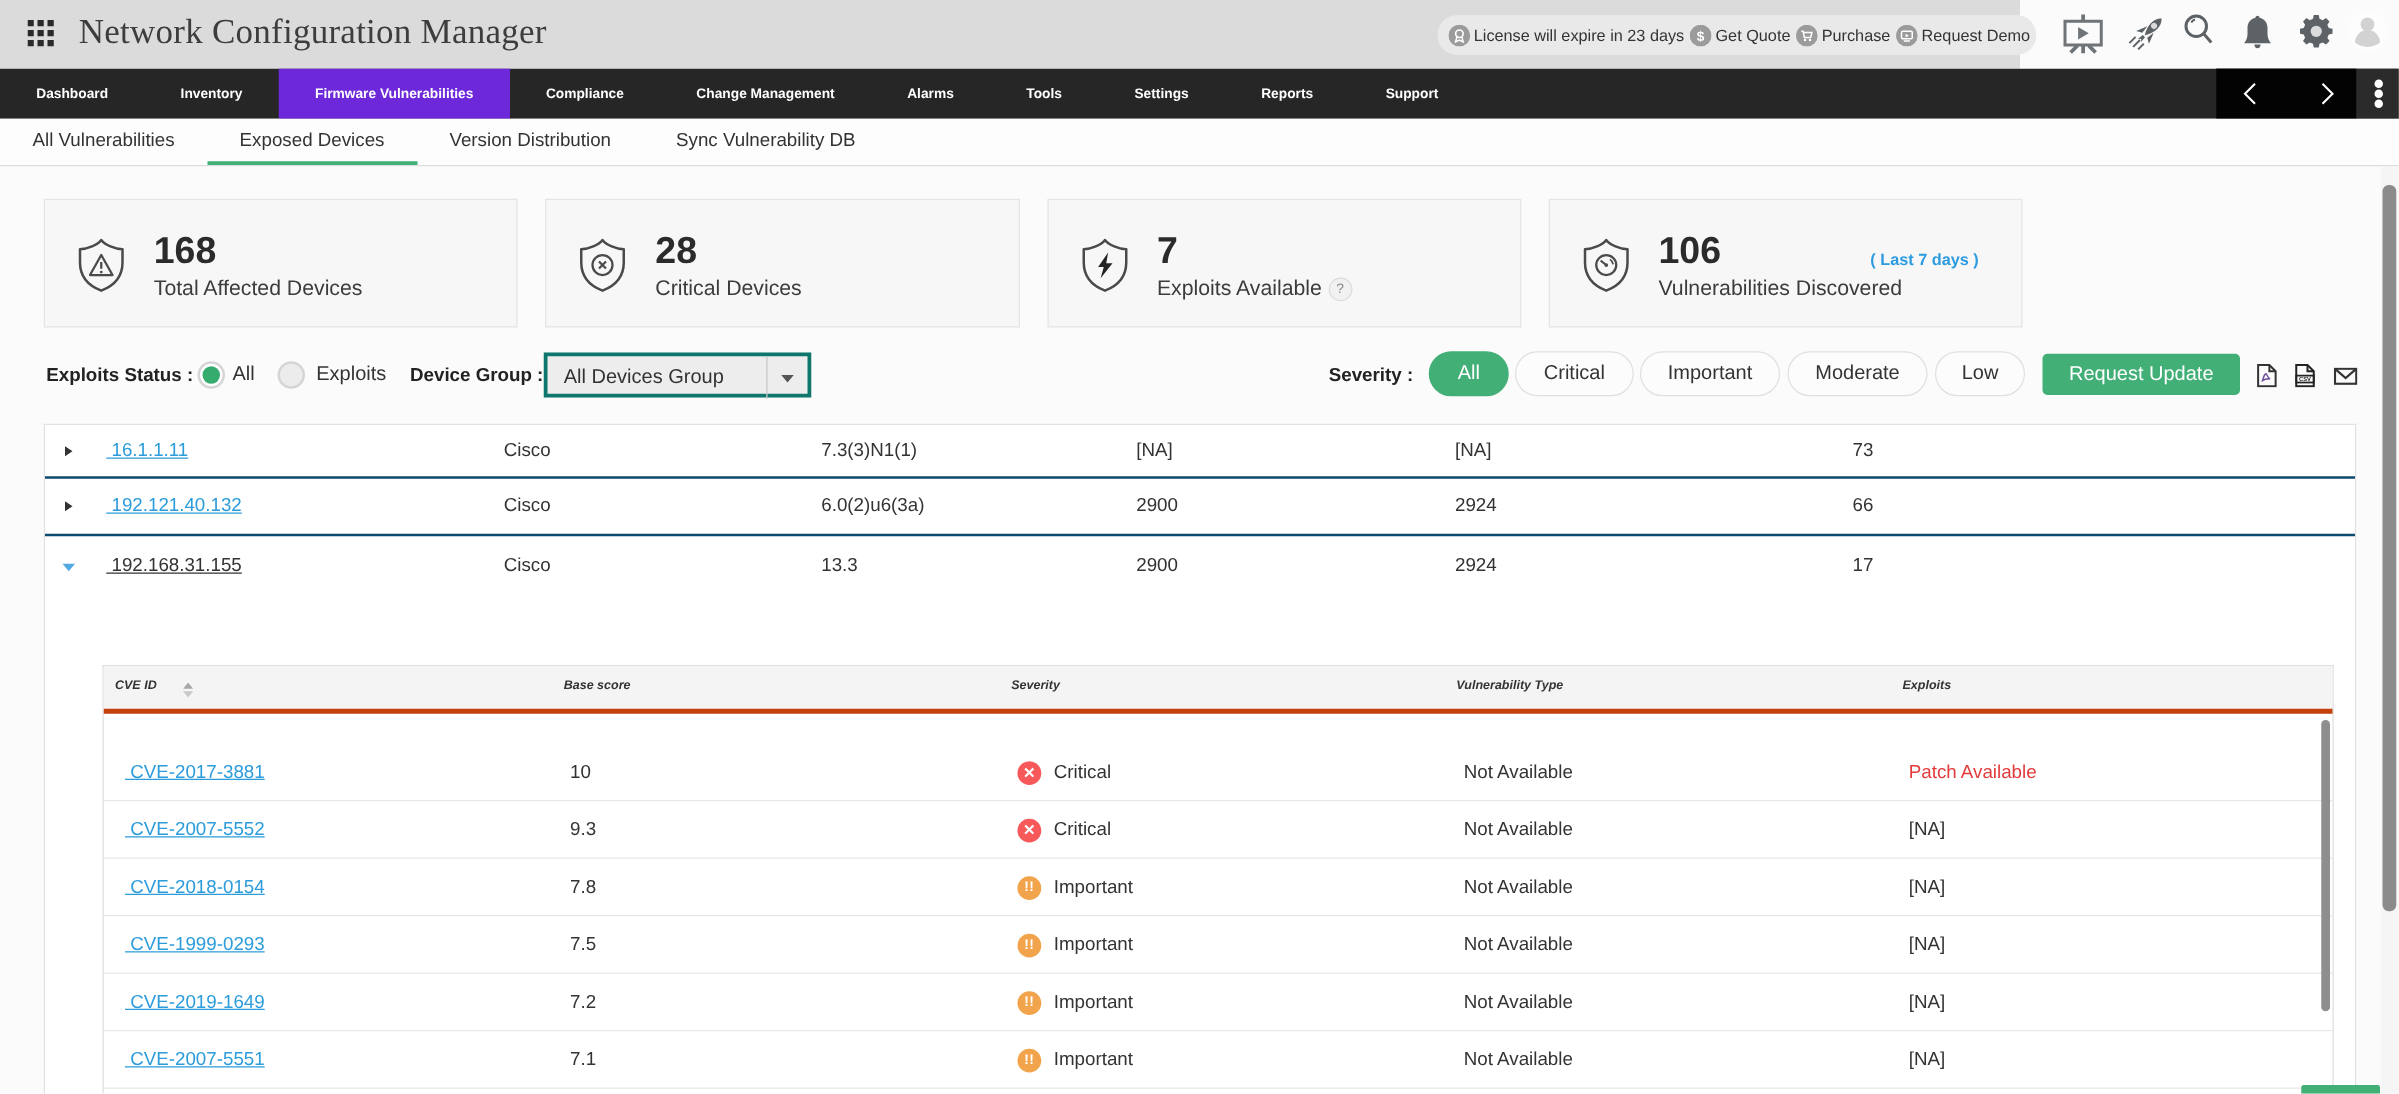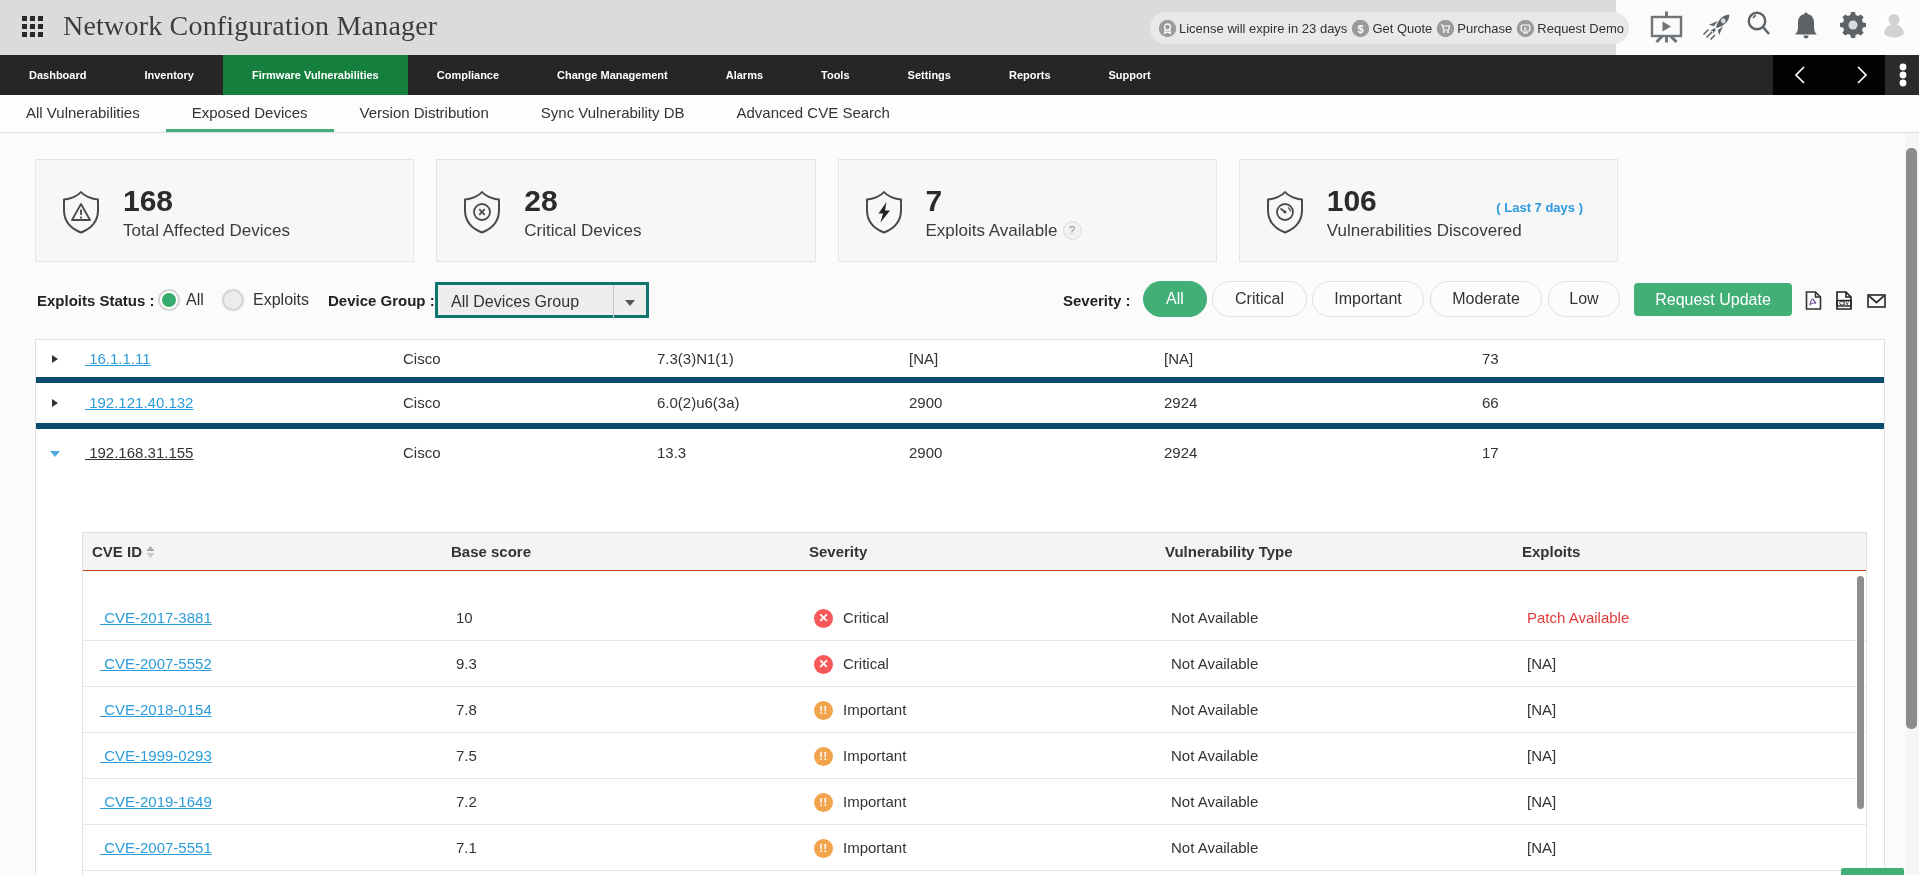--- a/index.html
+++ b/index.html
@@ -9,21 +9,21 @@
 .topbar { position:absolute; left:0; top:0; width:1616px; height:55px; background:#dbdbdb; }
 .gridicon { position:absolute; left:22px; top:16px; }
 .apptitle { position:absolute; left:63px; top:10px; font-family:"Liberation Serif", serif; font-size:28px; color:#3d3d3d; font-weight:normal; letter-spacing:0.2px; }
 .licpill { position:absolute; left:1150px; top:12px; width:479px; height:32px; border-radius:16px; background:#e9e9e9; display:flex; align-items:center; padding:0 0 0 9px; font-size:13px; color:#333; white-space:nowrap; overflow:hidden; }
 .licpill .ic { width:17px; height:17px; border-radius:50%; background:#9b9b9b; margin:0 3px 0 5px; position:relative; flex:0 0 auto; }
 .licpill .ic svg { position:absolute; left:0; top:0; }
 .topicons { position:absolute; top:0; left:0; }
 
 .nav { position:absolute; left:0; top:55px; width:1919px; height:40px; background:#262626; display:flex; }
 .nav a { color:#fff; font-size:11px; font-weight:bold; line-height:40px; padding:0 29px; white-space:nowrap; text-decoration:none; }
-.nav a.active { background:#15803d; }
+.nav a.active { background:#6d28d9; }
 .navright { position:absolute; right:0; top:55px; width:146px; height:40px; background:#2b2b2b; }
 .navblack { position:absolute; left:1773px; top:55px; width:112px; height:40px; background:#030303; }
 
 .subnav { position:absolute; left:0; top:95px; width:1919px; height:38px; background:#fdfdfd; border-bottom:1px solid #ddd; display:flex; }
 .subnav a { color:#333; font-size:15px; line-height:36px; padding:0 26px; text-decoration:none; }
 .subnav a.active { border-bottom:3px solid #42af77; }
 
 .cards { position:absolute; left:35px; top:159px; width:1583px; display:flex; gap:22px; }
 .card { flex:1; height:103px; background:#f7f7f7; border:1px solid #e5e5e5; position:relative; }
 .card .shld { position:absolute; left:23px; top:29px; }
@@ -53,30 +53,30 @@
 .p-imp { left:1312px; width:112px; line-height:34px; }
 .p-mod { left:1430px; width:112px; line-height:34px; }
 .p-low { left:1548px; width:72px; line-height:34px; }
 .requp { position:absolute; left:1634px; top:2px; width:158px; height:33px; background:#42af77; border-radius:4px; color:#fff; font-size:16px; text-align:center; line-height:33px; }
 
 .tbl { position:absolute; left:35px; top:339px; width:1850px; height:536px; background:#fff; border:1px solid #e2e2e2; border-bottom:none; }
 .thead { position:relative; height:45px; background:#f5f5f5; border-bottom:1px solid #e0e0e0; font-weight:bold; font-size:15px; color:#333; }
 .thead span, .orow span { position:absolute; white-space:nowrap; }
 .thead span { top:15px; }
 .c-host { left:49px; } .c-ven { left:367px; } .c-ver { left:621px; } .c-ser { left:873px; } .c-mod { left:1128px; } .c-cnt { left:1446px; }
-.orow { position:relative; font-size:15px; color:#333; border-bottom:6px solid #0c4a6e; }
+.orow { position:relative; font-size:15px; color:#333; border-bottom:2px solid #0c4a6e; }
 .orow span { top:50%; margin-top:-9px; }
 .r1 { height:43px; } .r2 { height:46px; } .r3 { height:47px; border-bottom:none; }
 .tri-r { position:absolute; left:16px; top:50%; margin-top:-4px; width:0; height:0; border-top:4px solid transparent; border-bottom:4px solid transparent; border-left:6px solid #333; }
 .tri-d { position:absolute; left:14px; top:50%; margin-top:-2px; width:0; height:0; border-left:5px solid transparent; border-right:5px solid transparent; border-top:6px solid #52a9e0; }
 a.hlink { color:#2c9cdb; text-decoration:underline; }
 a.hlink.dark { color:#333; }
 
 .sub { position:absolute; left:46px; top:192px; width:1785px; height:343px; background:#fff; border:1px solid #e0e0e0; border-bottom:none; }
-.shead { position:relative; height:38px; background:#f4f4f4; border-bottom:1px solid #c2410c; font-weight:bold; font-size:15px; }
+.shead { position:relative; height:38px; background:#f4f4f4; border-bottom:4px solid #c2410c; font-weight:bold; font-size:10px;font-style:italic; }
 .shead span { position:absolute; top:10px; white-space:nowrap; }
 .spacer { height:24px; }
 .nrow { position:relative; height:46px; border-bottom:1px solid #e8e8e8; font-size:15px; }
 .nrow span { position:absolute; top:50%; margin-top:-9px; white-space:nowrap; }
 .n1h { left:9px; } .n2h { left:368px; } .n3h { left:726px; } .n4h { left:1082px; } .n5h { left:1439px; }
 .n1 { left:17px; } .n2 { left:373px; } .n3 { left:760px; } .n4 { left:1088px; } .n5 { left:1444px; }
 .sev { position:absolute; left:731px; top:50%; margin-top:-10px; width:19px; height:19px; border-radius:50%; color:#fff; text-align:center; }
 .sev.cr { background:#f7595a; font-size:12px; line-height:19px; font-weight:bold; }
 .sev.im { background:#f2a44d; font-size:11px; line-height:18px; font-weight:bold; letter-spacing:0.5px; }
 .red { color:#e23b3b; }
@@ -203,21 +203,20 @@
       <circle cx="8" cy="12" r="3.4"></circle>
       <circle cx="8" cy="20" r="3.4"></circle>
       <circle cx="8" cy="28" r="3.4"></circle>
     </g>
   </svg>
 <div class="subnav">
   <a>All Vulnerabilities</a>
     <a class="active">Exposed Devices</a>
     <a>Version Distribution</a>
     <a>Sync Vulnerability DB</a>
-    <a>Advanced CVE Search</a>
 </div>
 <div class="cards">
   <div class="card">
     <svg class="shld" width="44" height="46" viewBox="0 0 44 46">
         <path d="M22 3 C19 7 11 10.2 5 10.4 L5 21 C5 32 11.5 39.5 22 43.5 C32.5 39.5 39 32 39 21 L39 10.4 C33 10.2 25 7 22 3 Z" fill="none" stroke="#4a4a4a" stroke-width="2" stroke-linejoin="round" transform="translate(0,0)"></path>
         <path d="M22 15 L31 31 L13 31 Z" fill="none" stroke="#4a4a4a" stroke-width="1.8" stroke-linejoin="round"></path>
         <path d="M22 20.5 v5.5" stroke="#4a4a4a" stroke-width="1.8"></path>
         <circle cx="22" cy="28.6" r="1.1" fill="#4a4a4a"></circle>
       </svg>
     <div class="num">168</div>

